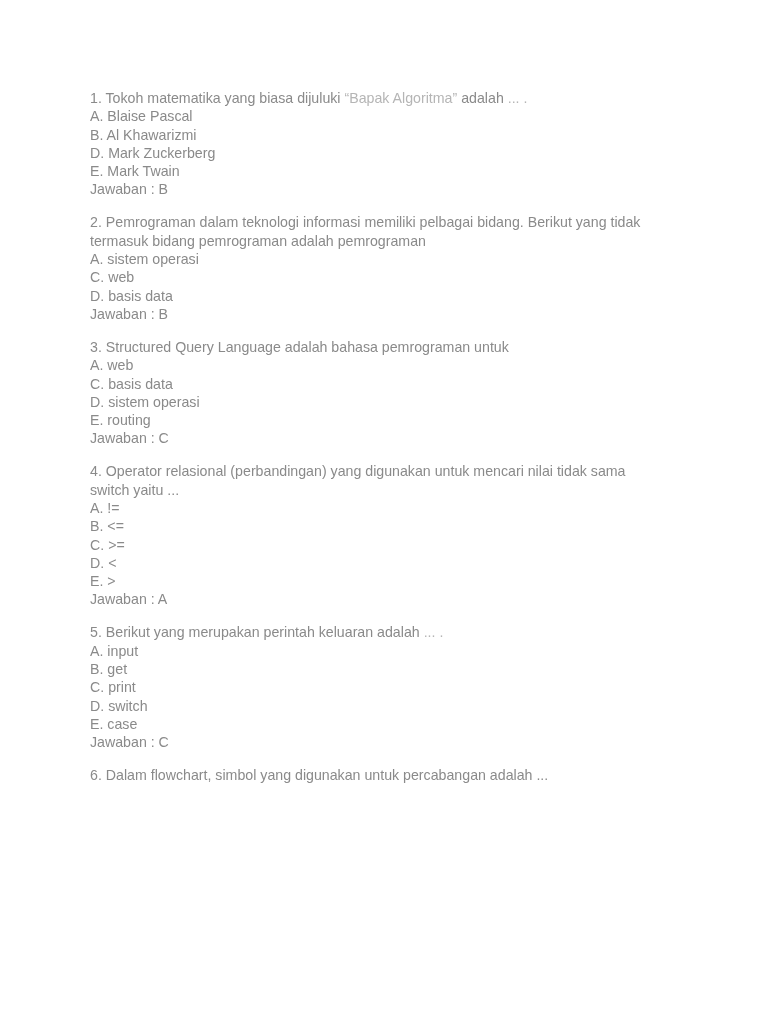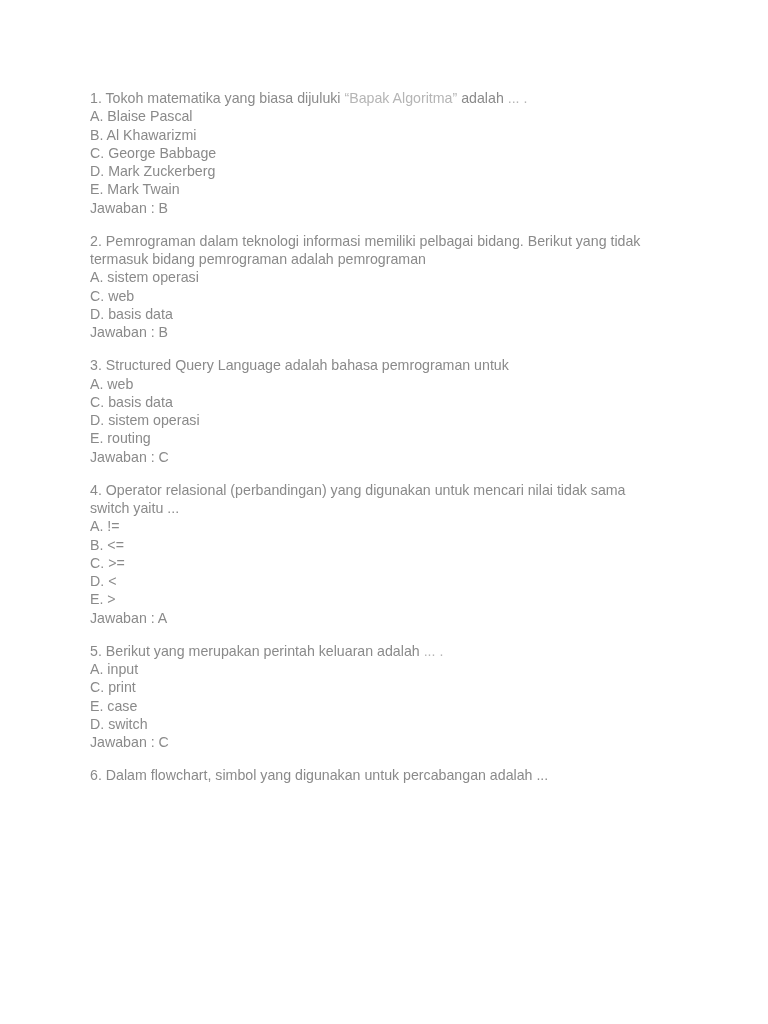--- a/index.html
+++ b/index.html
@@ -38,21 +38,20 @@
 </head>
 <body>
 
 <div class="page">
   <div class="content">
 
     <section class="question-block">
       <p class="line"><span>1. Tokoh matematika yang biasa dijuluki </span><span class="muted">“Bapak Algoritma”</span><span> adalah </span><span class="muted">... .</span></p>
       <p class="line">A. Blaise Pascal</p>
       <p class="line">B. Al Khawarizmi</p>
-      <p class="line">C. George Babbage</p>
       <p class="line">D. Mark Zuckerberg</p>
       <p class="line">E. Mark Twain</p>
       <p class="line">Jawaban : B</p>
     </section>
 
     <section class="question-block">
       <p class="line">2. Pemrograman dalam teknologi informasi memiliki pelbagai bidang. Berikut yang tidak</p>
       <p class="line">termasuk bidang pemrograman adalah pemrograman</p>
       <p class="line">A. sistem operasi</p>
       <p class="line">C. web</p>
@@ -76,23 +75,24 @@
       <p class="line">B. &lt;=</p>
       <p class="line">C. &gt;=</p>
       <p class="line">D. &lt;</p>
       <p class="line">E. &gt;</p>
       <p class="line">Jawaban : A</p>
     </section>
 
     <section class="question-block">
       <p class="line"><span>5. Berikut yang merupakan perintah keluaran adalah </span><span class="muted">... .</span></p>
       <p class="line">A. input</p>
+      <p class="line">B. get</p>
       <p class="line">C. print</p>
+      <p class="line">D. switch</p>
       <p class="line">E. case</p>
-      <p class="line">D. switch</p>
       <p class="line">Jawaban : C</p>
     </section>
 
     <section class="question-block">
       <p class="line">6. Dalam flowchart, simbol yang digunakan untuk percabangan adalah ...</p>
     </section>
 
   </div>
 </div>
 

